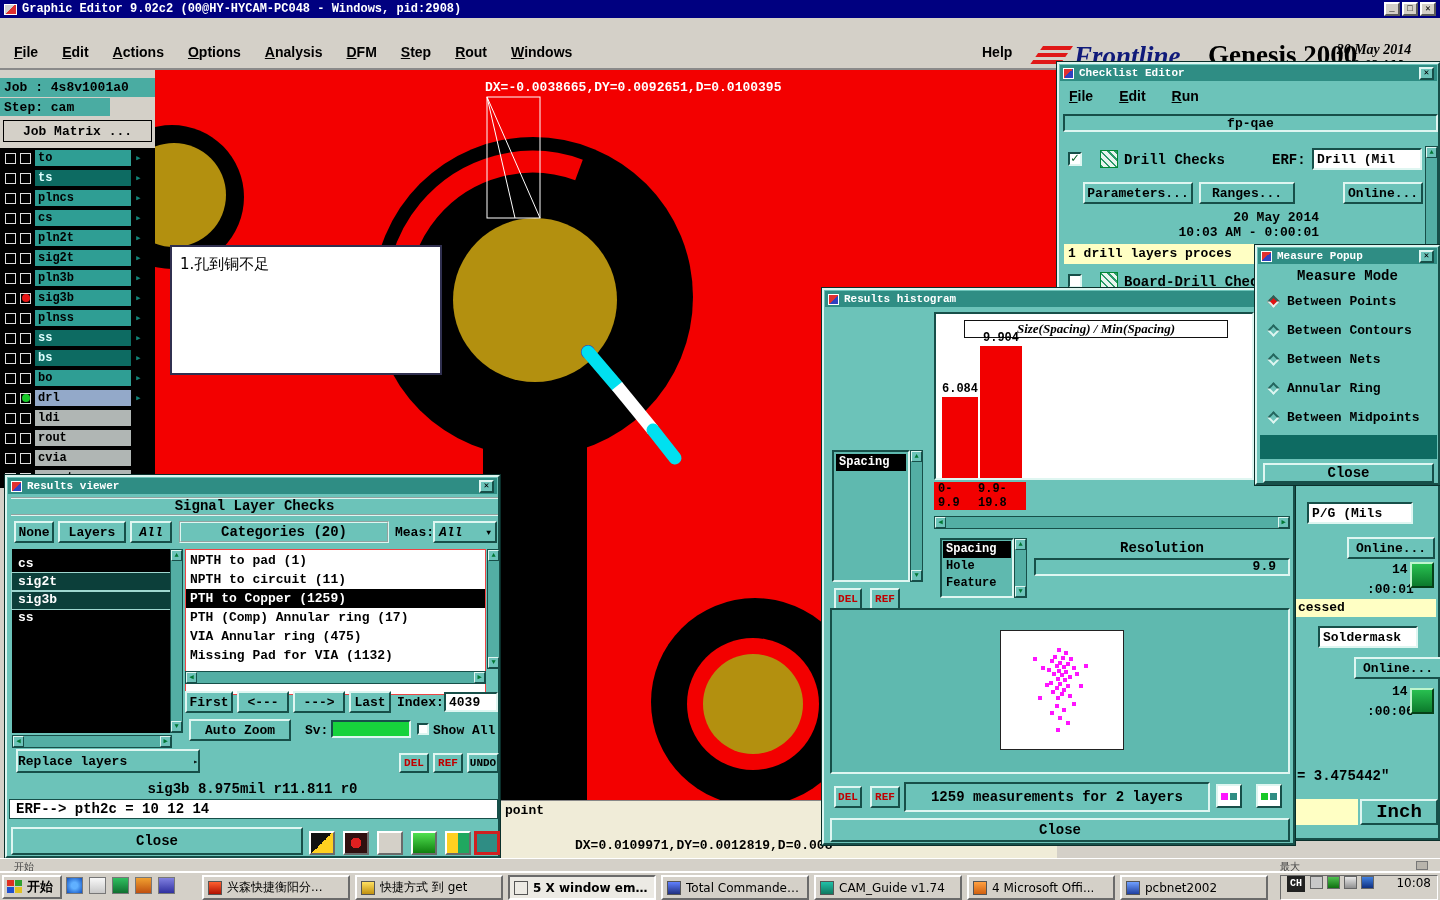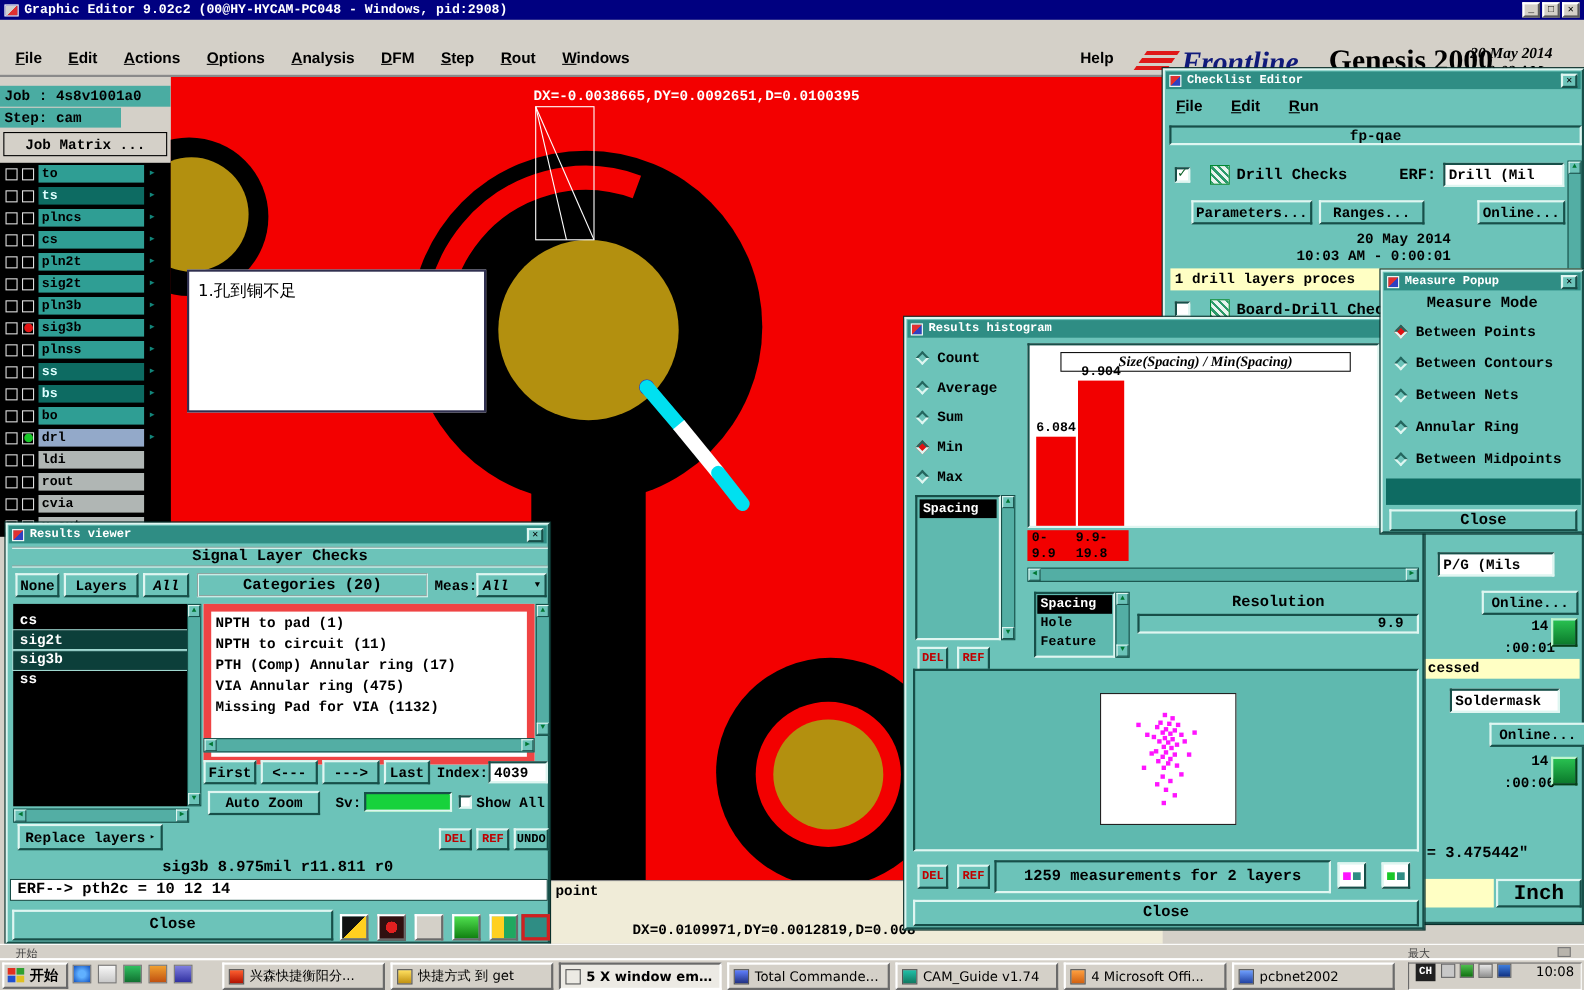--- a/index.html
+++ b/index.html
@@ -336,42 +336,20 @@
     <div class="lbl" style="left:238px;top:704px;font-size:14px;">= 3.475442"</div>
     <div class="a ylw" style="left:235px;top:735px;width:64px;height:26px;"></div>
     <div class="btn" style="left:301px;top:735px;width:78px;height:26px;font-size:19px;text-align:right;">Inch</div>
   </div>
 
   <div class="win" style="left:822px;top:288px;width:473px;height:557px;z-index:6;">
     <div class="wtitle">
       <div class="wicon"></div>
       <span>Results histogram</span>
     </div>
-    <div class="a" id="hist-stats" style="left:0;top:22px;width:105px;">
-        <div class="mode-row">
-          <div class="diamond"></div>
-          <div class="mode-label">Count</div>
-        </div>
-        <div class="mode-row">
-          <div class="diamond"></div>
-          <div class="mode-label">Average</div>
-        </div>
-        <div class="mode-row">
-          <div class="diamond"></div>
-          <div class="mode-label">Sum</div>
-        </div>
-        <div class="mode-row">
-          <div class="diamond dsel"></div>
-          <div class="mode-label">Min</div>
-        </div>
-        <div class="mode-row">
-          <div class="diamond"></div>
-          <div class="mode-label">Max</div>
-        </div>
-      </div>
     <div class="plot" style="left:110px;top:22px;width:320px;height:168px;">
       <div class="plot-title">Size(Spacing) / Min(Spacing)</div>
       <div id="hist-bars">
           <div class="bar-wrap" style="left: 6px; width: 36px;">
             <div class="bar-label">6.084</div>
             <div class="bar" style="height: 81px;"></div>
           </div>
           <div class="bar-wrap" style="left: 44px; width: 42px;">
             <div class="bar-label">9.904</div>
             <div class="bar" style="height: 132px;"></div>
@@ -528,23 +506,24 @@
         <div class="vl-item">ss</div>
       </div>
     <div class="vsb" style="left:163px;top:72px;height:184px;">
       <div class="sba sba-up"></div>
       <div class="sba sba-dn"></div>
     </div>
     <div class="hsb" style="left:5px;top:258px;width:160px;">
       <div class="sba sba-l"></div>
       <div class="sba sba-r"></div>
     </div>
-    <div class="a" id="viewer-cats" style="left:178px;top:72px;width:301px;height:146px;background:#fff;border:7px solid #ef4444;padding-top:1px;">
+    <div class="a" id="viewer-cats" style="left:178px;top:72px;width:301px;height:146px;background:#fff;border:1px solid #ef4444;padding-top:1px;">
         <div class="cat-item">NPTH to pad (1)</div>
         <div class="cat-item">NPTH to circuit (11)</div>
+        <div class="cat-item sel-black">PTH to Copper (1259)</div>
         <div class="cat-item">PTH (Comp) Annular ring (17)</div>
         <div class="cat-item">VIA Annular ring (475)</div>
         <div class="cat-item">Missing Pad for VIA (1132)</div>
       </div>
     <div class="vsb" style="left:480px;top:72px;height:120px;">
       <div class="sba sba-up"></div>
       <div class="sba sba-dn"></div>
     </div>
     <div class="hsb" style="left:178px;top:194px;width:301px;">
       <div class="sba sba-l"></div>
@@ -554,21 +533,21 @@
     <div class="btn" style="left:230px;top:214px;width:52px;height:22px;">&lt;---</div>
     <div class="btn" style="left:286px;top:214px;width:52px;height:22px;">---&gt;</div>
     <div class="btn" style="left:342px;top:214px;width:42px;height:22px;">Last</div>
     <div class="lbl" style="left:390px;top:218px;">Index:</div>
     <div class="field" style="left:437px;top:215px;width:54px;height:20px;">4039</div>
     <div class="btn" style="left:182px;top:242px;width:102px;height:22px;">Auto Zoom</div>
     <div class="lbl" style="left:298px;top:246px;">Sv:</div>
     <div class="a sunk" style="left:324px;top:243px;width:80px;height:18px;background:#17d23c;"></div>
     <div class="cb" style="left:410px;top:246px;width:12px;height:12px;"></div>
     <div class="lbl" style="left:426px;top:246px;">Show All</div>
-    <div class="btn" style="left:9px;top:272px;width:132px;height:24px;gap:4px;">
+    <div class="btn" style="left:9px;top:272px;width:184px;height:24px;gap:4px;justify-content:space-between;">
       <span>Replace layers</span>
       <span style="font-size:8px;">▸</span>
     </div>
     <div class="btn redtxt" style="left:392px;top:276px;width:30px;height:20px;font-size:11px;">DEL</div>
     <div class="btn redtxt" style="left:426px;top:276px;width:30px;height:20px;font-size:11px;">REF</div>
     <div class="btn" style="left:460px;top:276px;width:32px;height:20px;font-size:11px;">UNDO</div>
     <div class="lbl pre" style="left:0;top:304px;width:100%;text-align:center;font-size:14px;">sig3b 8.975mil  r11.811  r0</div>
     <div class="a" style="left:2px;top:322px;width:489px;height:20px;background:#fff;border:1px solid #174f49;font-weight:bold;font-size:14px;padding:1px 6px;white-space:nowrap;">ERF--&gt; pth2c = 10 12 14</div>
     <div class="btn" style="left:4px;top:350px;width:292px;height:28px;font-size:14px;">Close</div>
     <div class="a gbtn" style="left:302px;top:354px;width:26px;height:24px;background:linear-gradient(135deg,#111 50%,#ffd020 50%);"></div>

